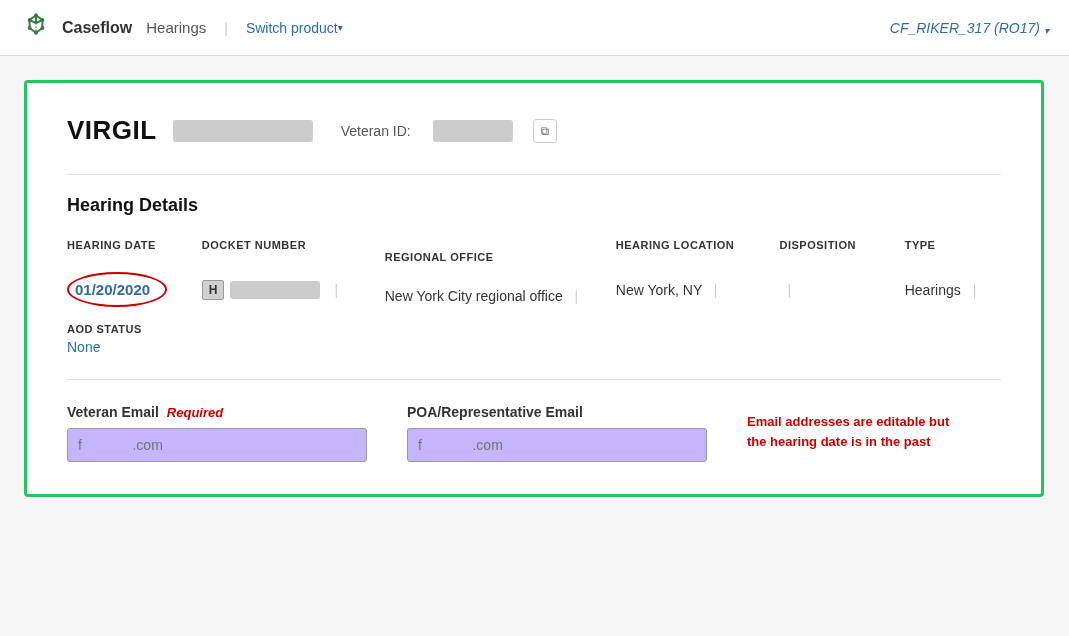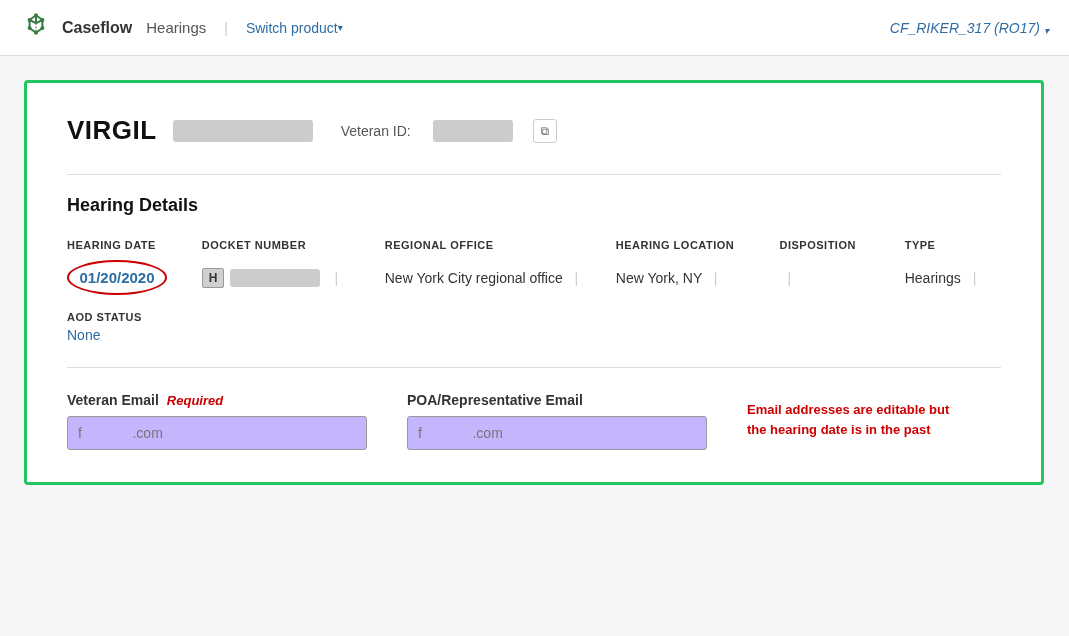--- a/index.html
+++ b/index.html
@@ -41,21 +41,21 @@
     .copy-icon { display: inline-flex; align-items: center; justify-content: center; width: 24px; height: 24px; border: 1px solid #ccc; border-radius: 3px; cursor: pointer; margin-left: 4px; color: #666; font-size: 12px; vertical-align: middle; }
 
     .section-divider { border: none; border-top: 1px solid #ddd; margin: 20px 0; }
 
     
     .section-title { font-size: 18px; font-weight: 700; color: #111; margin-bottom: 20px; }
 
     .hearing-table-header { display: flex; gap: 0; margin-bottom: 8px; }
     .col-hearing-date { width: 140px; }
     .col-docket { width: 190px; }
-    .col-regional { width: 240px; }
+    .col-regional { width: 240px; margin-top: 12px; }
     .col-location { width: 170px; }
     .col-disposition { width: 130px; }
     .col-type { width: 100px; }
 
     .col-label {
       font-size: 11px;
       font-weight: 800;
       color: #333;
       text-transform: uppercase;
       letter-spacing: 0.5px;
@@ -66,21 +66,21 @@
     .date-value {
       font-size: 15px;
       font-weight: 700;
       color: #2e6da4;
       display: inline-block;
       border: 2px solid #cc0000;
       border-radius: 50%;
       padding: 8px 6px;
       line-height: 1;
       width: 100px;
-      text-align: center;
+      text-align: left;
     }
 
     .docket-cell { display: flex; align-items: center; gap: 6px; width: 190px; }
     .docket-h-badge {
       background: #d0d0d0;
       border: 1px solid #999;
       border-radius: 2px;
       font-size: 12px;
       font-weight: 700;
       padding: 2px 6px;

